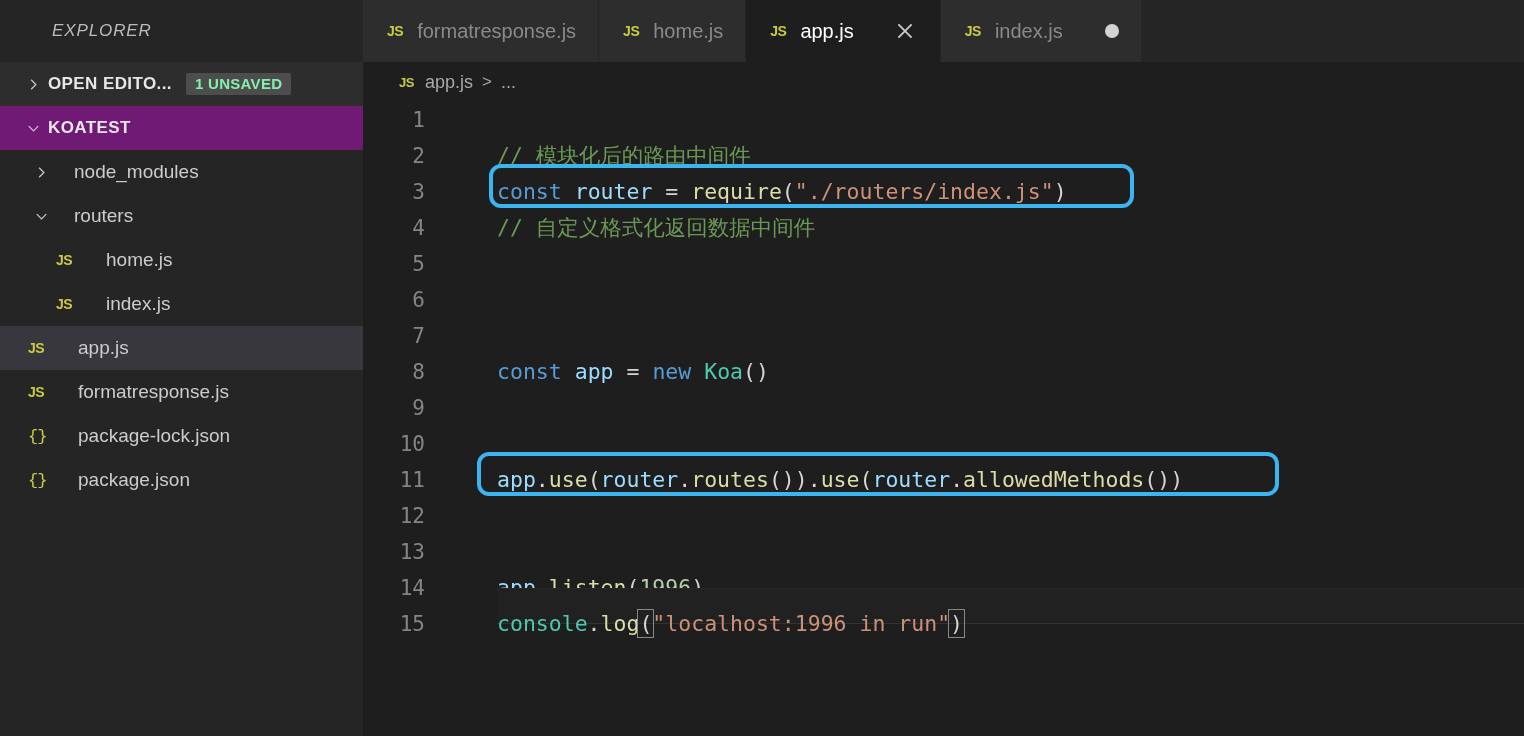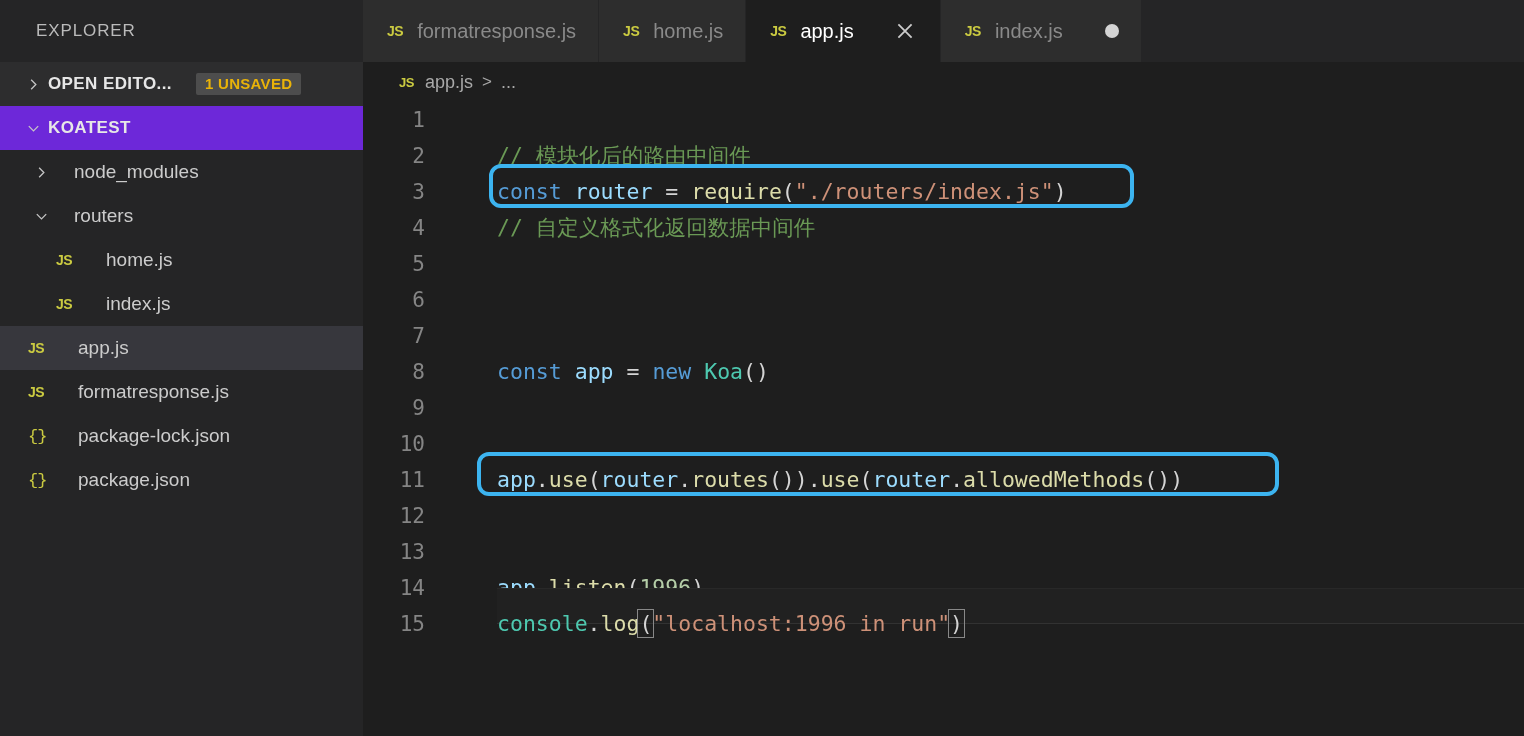--- a/index.html
+++ b/index.html
@@ -14,48 +14,49 @@
   
   .sidebar {
     width: 363px; height: 736px;
     background: #252526;
     flex: 0 0 363px;
     position: relative;
   }
   .sidebar-title {
     height: 62px;
     display: flex; align-items: center;
-    padding-left: 36px;
+    padding-left: 52px;
     color: #bbbbbb;
     font-size: 17px;
     letter-spacing: 0.9px;
     font-weight: 400;
+    font-style: italic;
   }
   .section-header {
     height: 44px;
     display: flex; align-items: center;
     background: #2d2d2e;
     color: #e7e7e7;
     font-size: 17px;
     font-weight: bold;
     letter-spacing: 0.4px;
     padding-left: 20px;
   }
-  .section-header.koatest { background: #6d28d9; }
+  .section-header.koatest { background: #701a75; }
   .chev {
     width: 26px; height: 26px;
     display: inline-flex; align-items: center; justify-content: center;
     flex: 0 0 26px;
   }
   .chev svg { display: block; }
   .oe-label { margin-left: 2px; }
   .badge {
-    margin-left: 24px;
+    margin-left: 14px;
     background: #4d4d4d;
-    color: #eab308;
+    color: #86efac;
     font-size: 15px;
     font-weight: bold;
     letter-spacing: 0.3px;
     padding: 3px 9px 4px 9px;
     border-radius: 2px;
     line-height: 1;
   }
   .tree { padding-top: 0; }
   .row {
     height: 44px;

